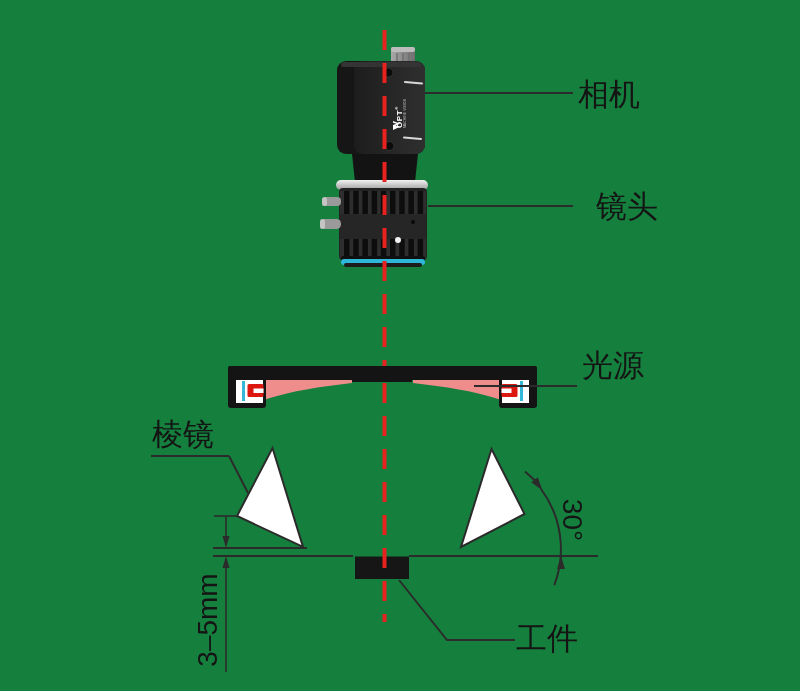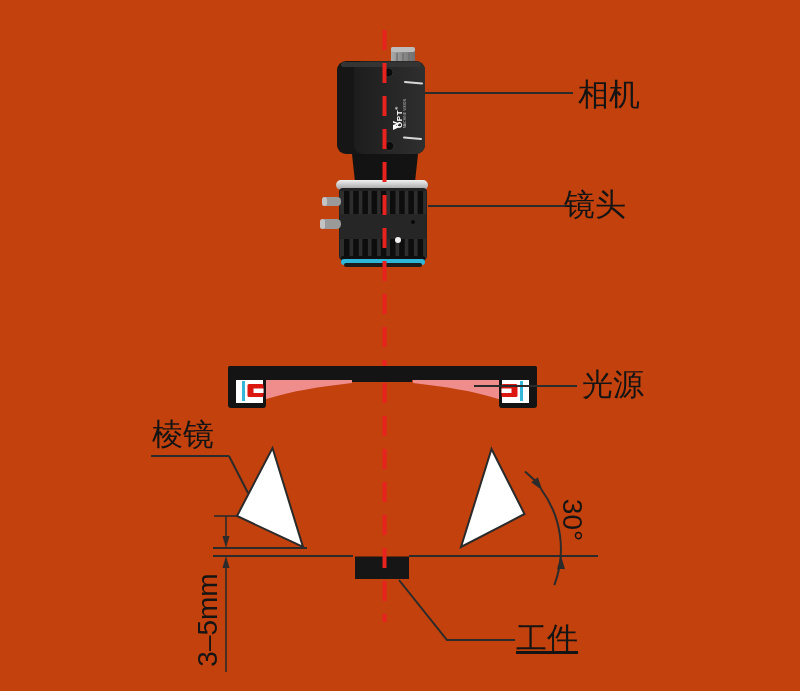--- a/index.html
+++ b/index.html
@@ -1,16 +1,16 @@
 <!DOCTYPE html>
 <html><head>
 <meta charset="utf-8">
 <style>
   html,body{margin:0;padding:0;}
-  #stage{position:relative;width:800px;height:691px;background:#c2410c;overflow:hidden;font-family:"Liberation Sans",sans-serif;}
+  #stage{position:relative;width:800px;height:691px;background:#15803d;overflow:hidden;font-family:"Liberation Sans",sans-serif;}
   #stage svg{position:absolute;left:0;top:0;}
   .label{position:absolute;font-size:31px;color:#141414;white-space:nowrap;line-height:1;}
   .label-rot-ccw{transform:rotate(-90deg);text-align:center;}
   .label-rot-cw{transform:rotate(90deg);text-align:center;}
   .opt-logo{position:absolute;left:379px;top:100px;width:44px;height:16px;transform:rotate(-90deg);display:flex;align-items:center;gap:2px;color:#fff;}
   .opt-mark{display:flex;align-items:center;}
   .opt-text{display:flex;flex-direction:column;line-height:1;}
   .opt-brand{font-size:8px;font-weight:bold;letter-spacing:.6px;}
   .opt-brand sup{font-size:4px;}
   .opt-tagline{font-size:3.2px;letter-spacing:.2px;color:#cfcfcf;}
@@ -133,24 +133,24 @@
     <polygon points="226,556 222.5,568 229.5,568"></polygon>
     <polygon points="542.5,490.5 537.8,477.3 531.2,482.2"></polygon>
     <polygon points="561,556 557,569 565,569"></polygon>
   </g>
   <rect x="355" y="556.5" width="54" height="22.5" fill="#161616"></rect>
 
   <path d="M384.5,30 V366 M384.5,383 V622" stroke="#e8231f" stroke-width="4" stroke-dasharray="20 13" fill="none"></path>
 </svg>
 
 <div class="label" style="left:578px;top:79px;">相机</div>
-<div class="label" style="left:564px;top:191px;font-family:Liberation Mono, monospace;">镜头</div>
-<div class="label" style="left:582px;top:369px;text-align:center;">光源</div>
+<div class="label" style="left:596px;top:191px;">镜头</div>
+<div class="label" style="left:582px;top:350px;text-align:center;">光源</div>
 <div class="label" style="left:152px;top:421px;font-family:Liberation Mono, monospace;">棱镜</div>
-<div class="label" style="left:516px;top:623px;text-decoration:underline;">工件</div>
+<div class="label" style="left:516px;top:623px;">工件</div>
 <div class="label label-rot-ccw" style="left:148px;top:606px;width:120px;font-size:28px;">3–5mm</div>
 <div class="label label-rot-cw" style="left:542px;top:506px;width:60px;font-size:28px;">30°</div>
 
 <div class="opt-logo">
   <span class="opt-mark">
     <svg width="9" height="8" viewBox="0 0 10 9">
           <path d="M0,0 L3.5,8 L5,3 L7,8 L10,0 L8,0 L7,4 L5.5,0 Z" fill="#ffffff"></path>
         </svg>
   </span>
   <span class="opt-text">

